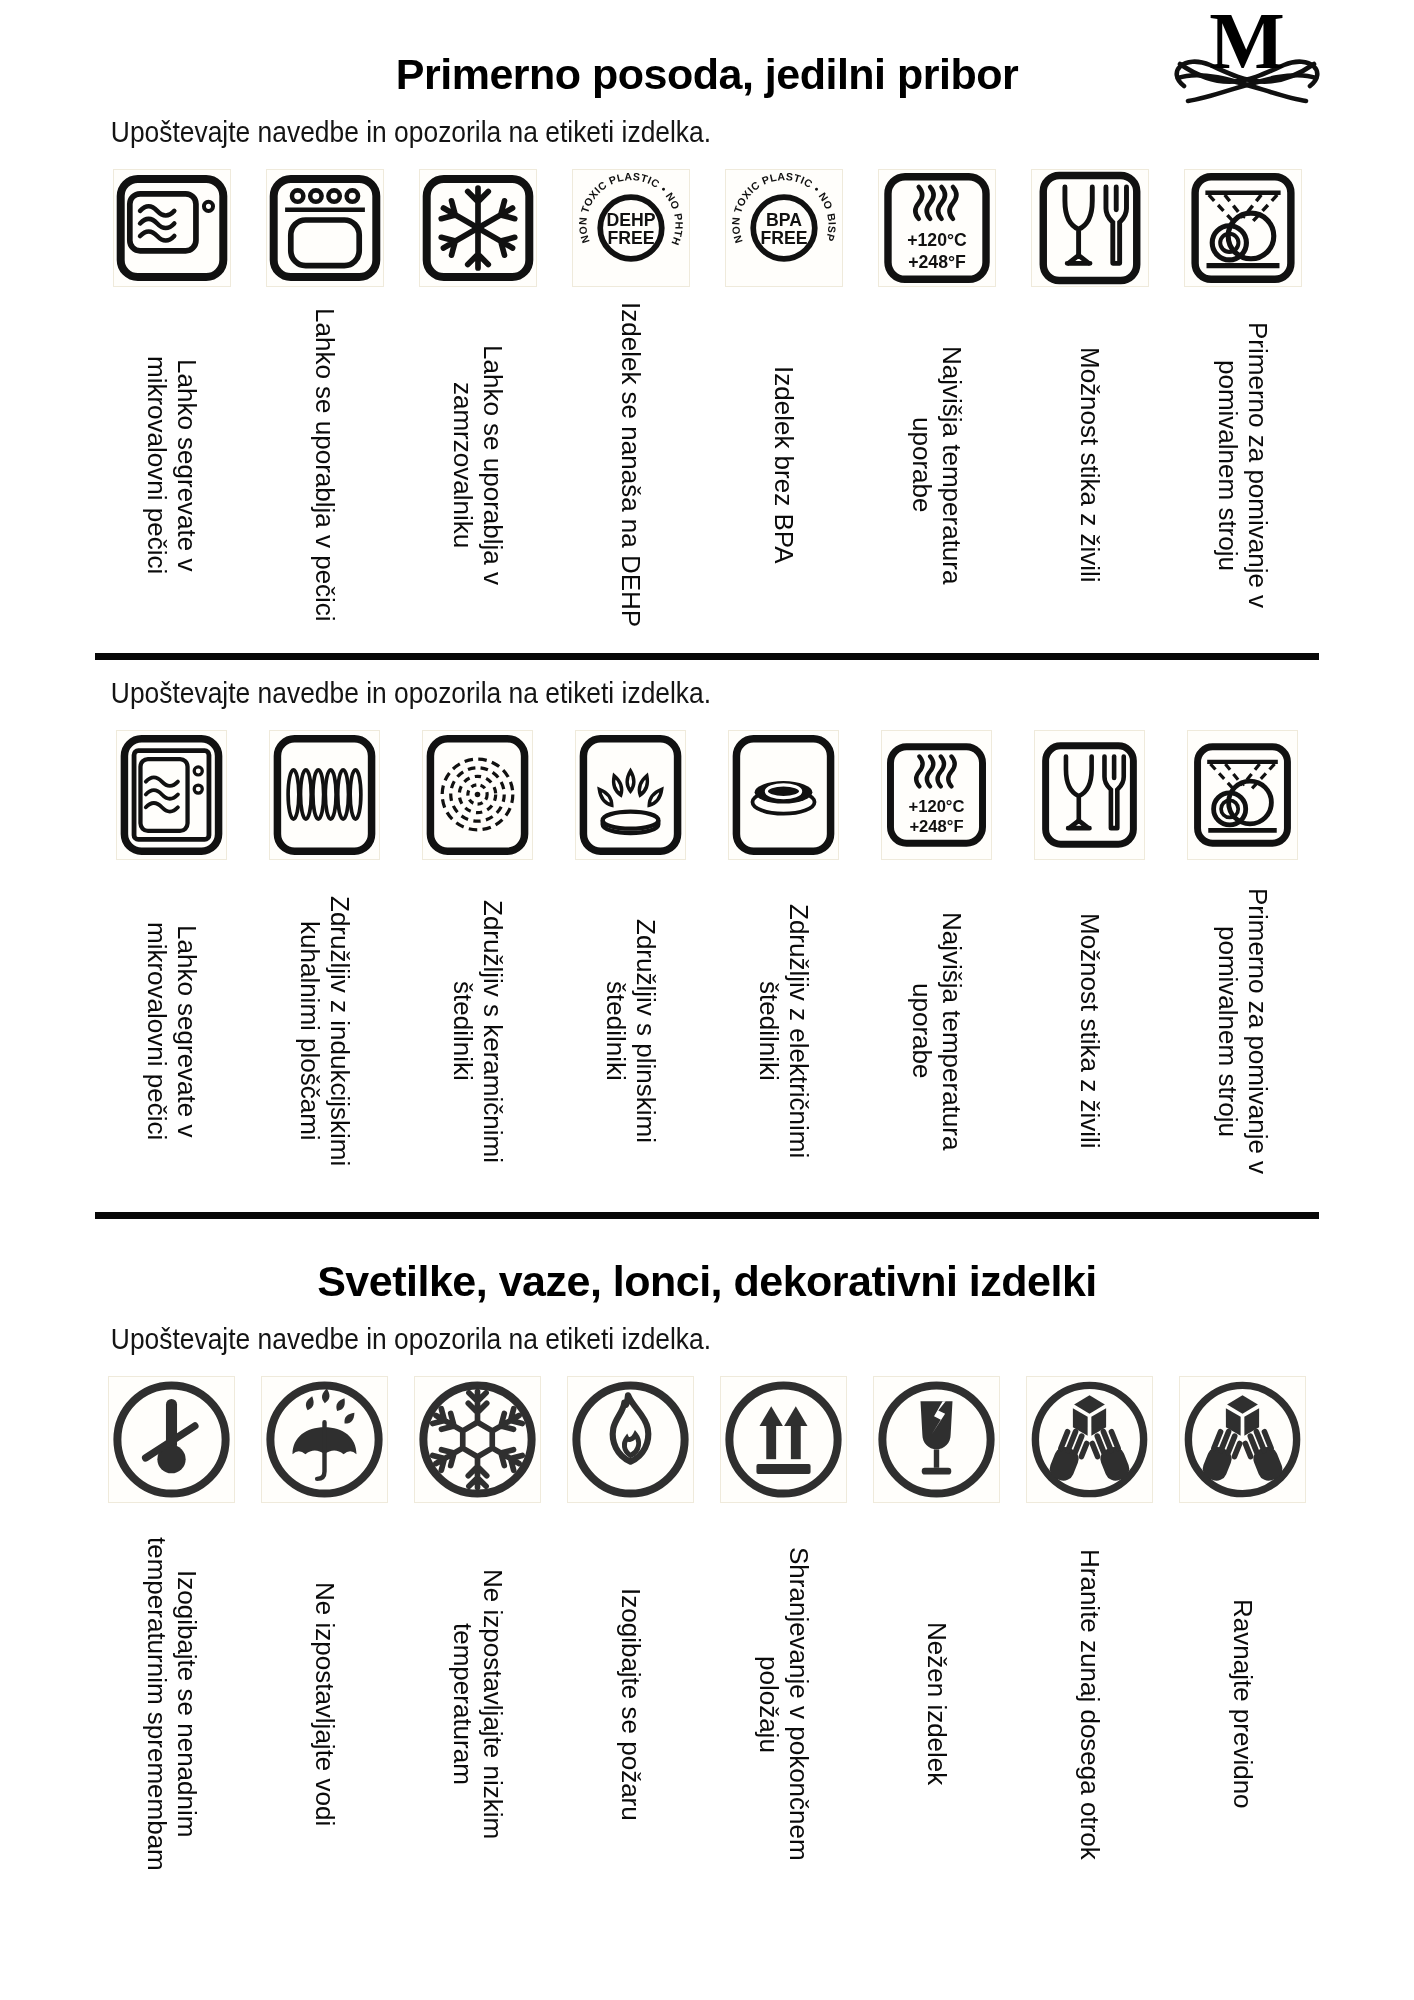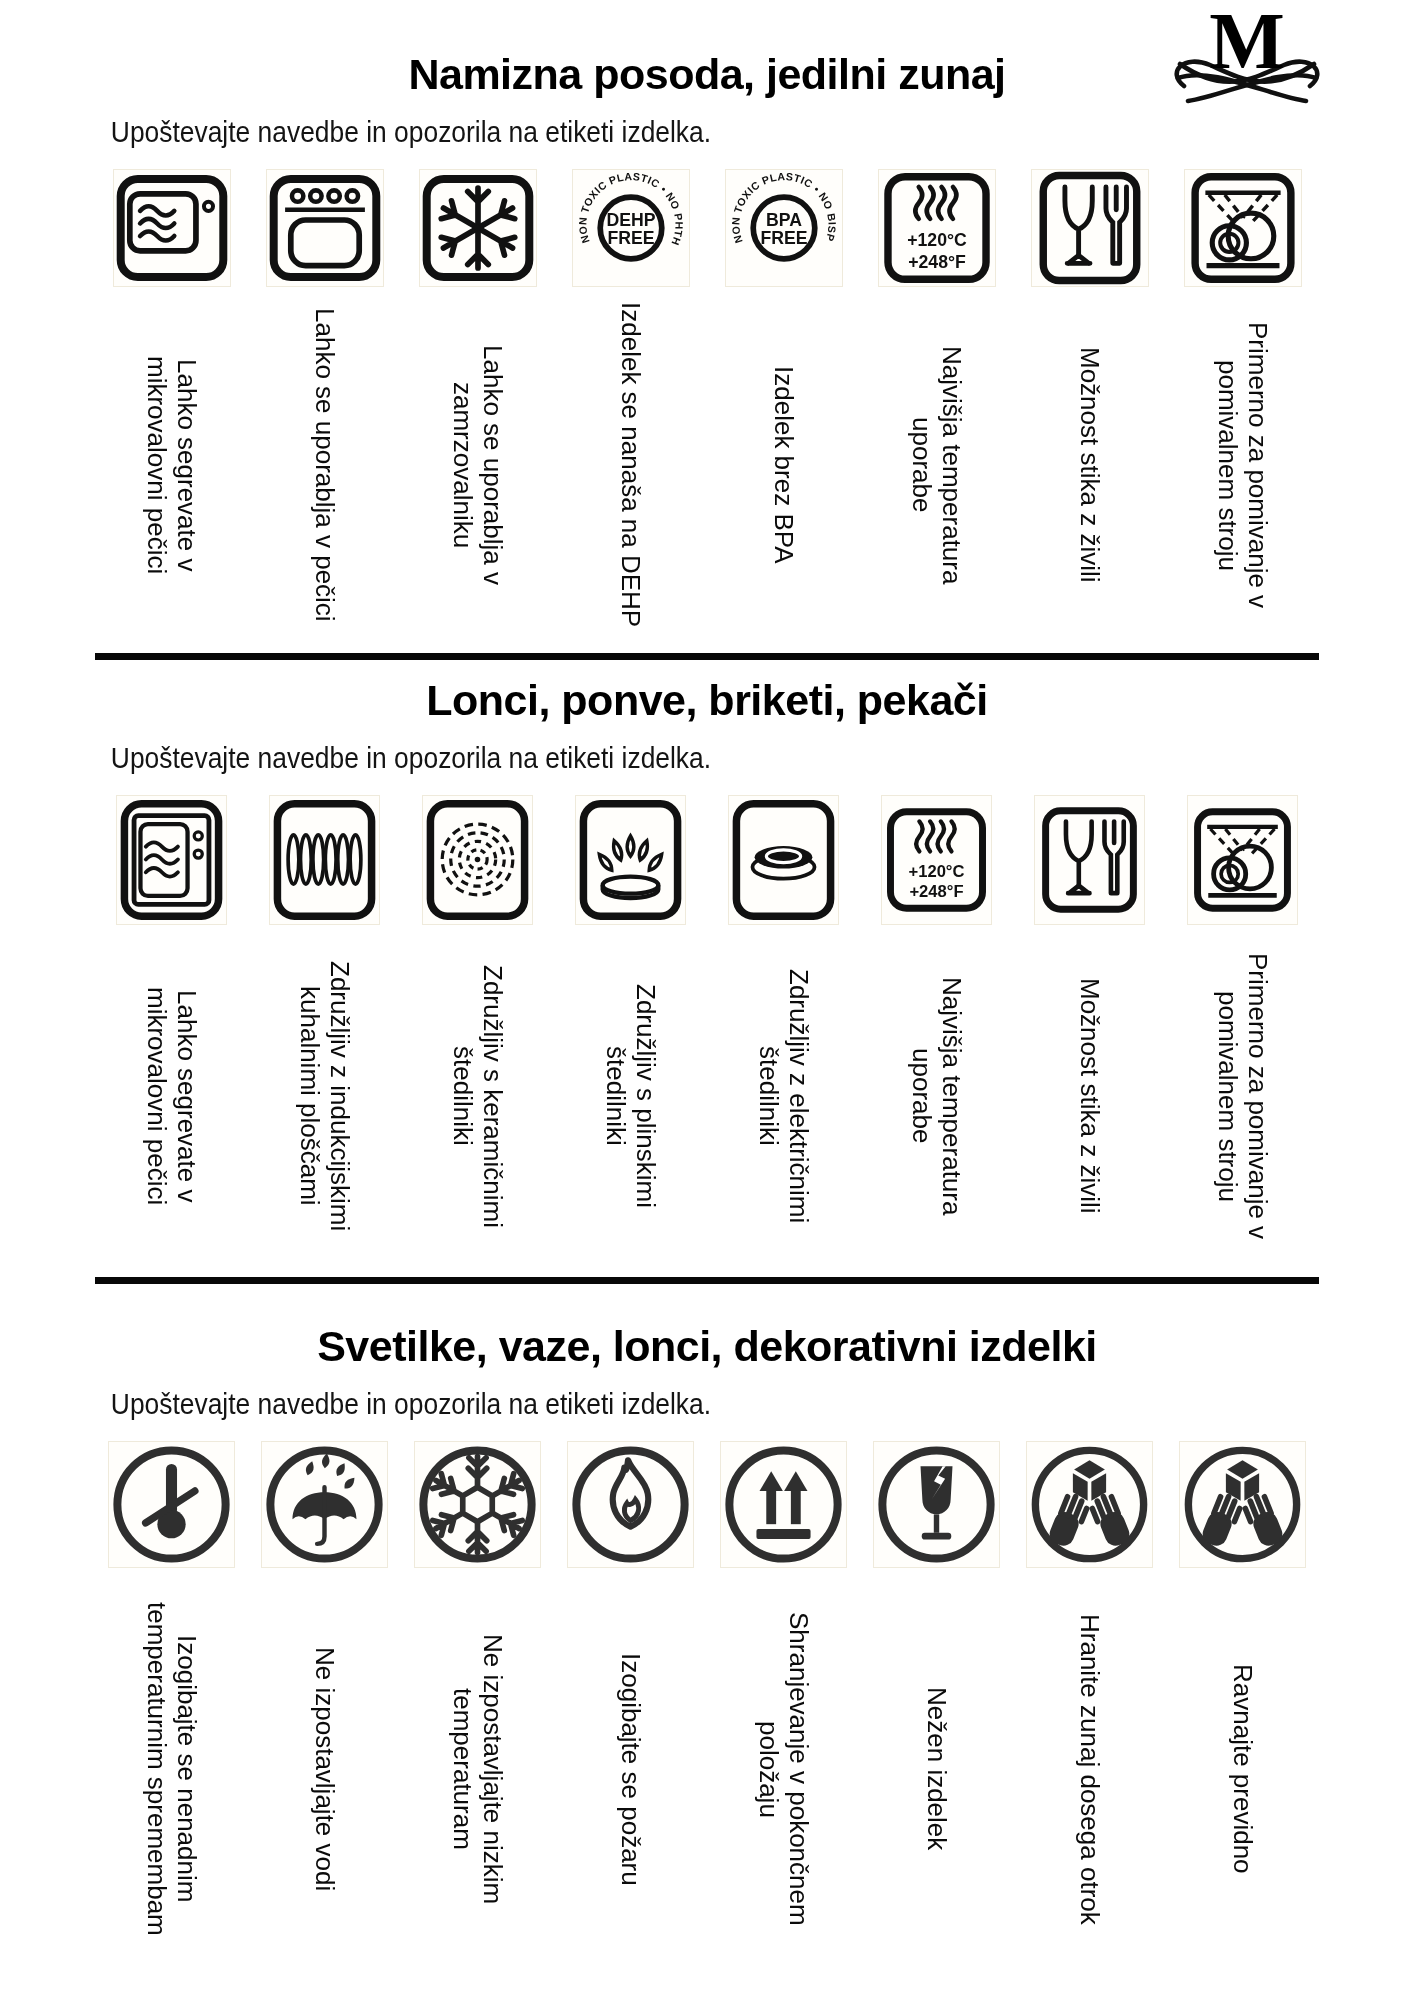--- a/index.html
+++ b/index.html
@@ -51,21 +51,21 @@
       <path d="M148 82 C166 68 148 50 122 61 C94 73 64 92 18 60"></path>
       <path d="M26 97 C62 92 120 62 154 74"></path>
       <path d="M144 97 C108 92 50 62 16 74"></path>
     </g>
     <text x="85" y="64" text-anchor="middle" font-size="80" font-weight="bold">M</text>
   </svg>
 </div>
 
 <div class="content" id="content">
     <section class="sec sec0">
-      <h1 class="title">Namizna posoda, jedilni zunaj</h1>
+      <h1 class="title">Primerno posoda, jedilni pribor</h1>
       <div class="subtitle">Upoštevajte navedbe in opozorila na etiketi izdelka.</div>
       <div class="icons">
         <div class="tile">
           <svg viewBox="0 0 100 100">
     <rect x="5" y="7" width="90" height="86" rx="15" fill="none" stroke="#111" stroke-width="7"></rect>
     <rect x="13" y="20" width="58" height="50" rx="9" fill="none" stroke="#111" stroke-width="5"></rect>
     <g fill="none" stroke="#111" stroke-width="4" stroke-linecap="round">
       <path d="M22 35 q7.5 -8 15 0 t15 0"></path>
               <path d="M22 46 q7.5 -8 15 0 t15 0"></path>
               <path d="M22 57 q7.5 -8 15 0 t15 0"></path>
@@ -191,21 +191,20 @@
         <div>
           <div class="vlabel">Možnost stika z živili</div>
         </div>
         <div>
           <div class="vlabel">Primerno za pomivanje v pomivalnem stroju</div>
         </div>
       </div>
       <div class="divider"></div>
     </section>
     <section class="sec sec1">
-      <h1 class="title">Lonci, ponve, briketi, pekači</h1>
       <div class="subtitle">Upoštevajte navedbe in opozorila na etiketi izdelka.</div>
       <div class="icons">
         <div class="tile">
           <svg viewBox="0 0 100 115">
     <rect x="6" y="5" width="88" height="105" rx="16" fill="none" stroke="#111" stroke-width="7"></rect>
     <rect x="15" y="16" width="70" height="83" rx="4" fill="none" stroke="#111" stroke-width="4.5"></rect>
     <rect x="21" y="24" width="44" height="67" rx="7" fill="none" stroke="#111" stroke-width="4"></rect>
     <g fill="none" stroke="#111" stroke-width="3.6" stroke-linecap="round">
       <path d="M26 45 q7.5 -8 15 0 t15 0"></path>
               <path d="M26 57 q7.5 -8 15 0 t15 0"></path>

